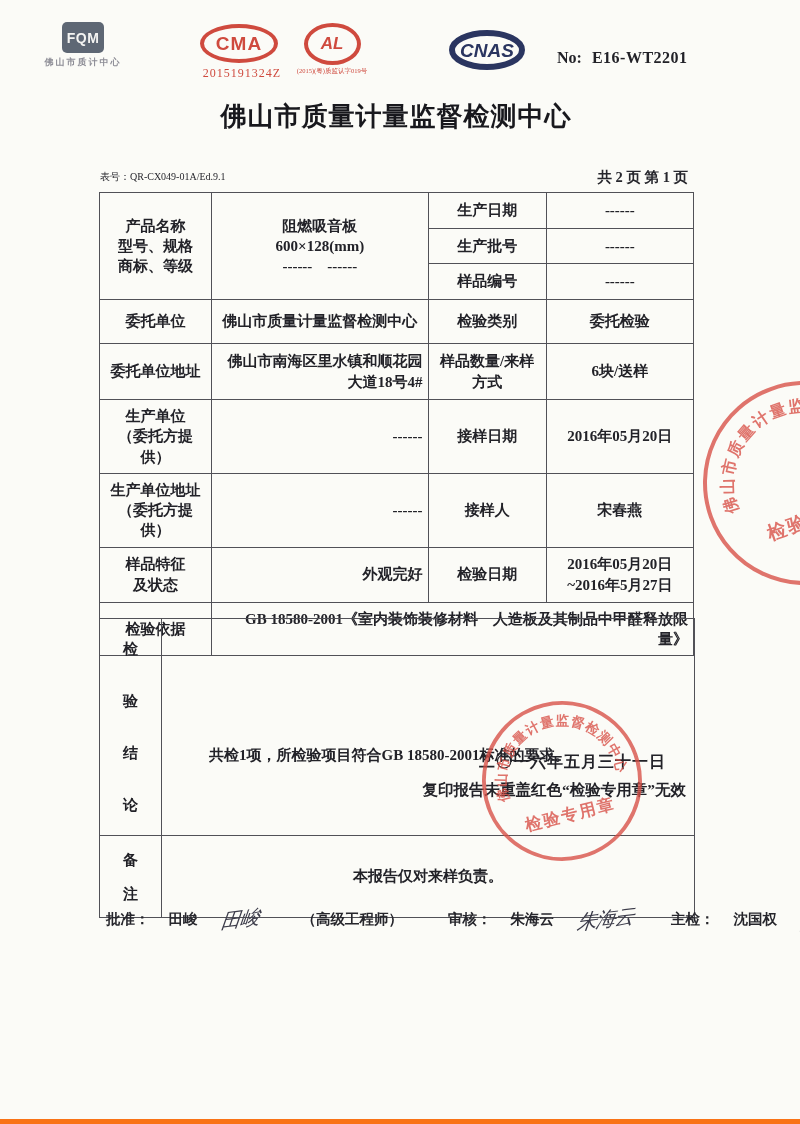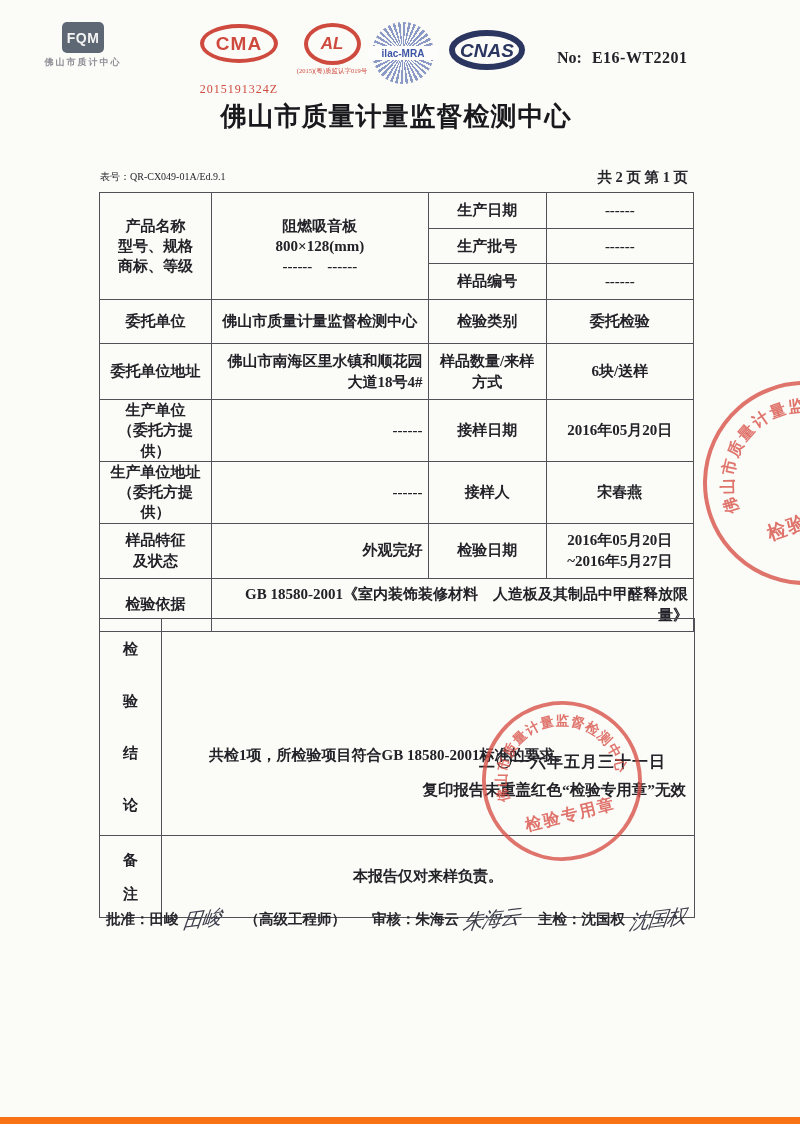--- a/index.html
+++ b/index.html
@@ -1,31 +1,31 @@
 <!DOCTYPE html>
 <html><head>
 <meta charset="utf-8">
 <style>
   * { margin:0; padding:0; box-sizing:border-box; }
   html,body { width:800px; }
   body { font-family:"Liberation Serif","DejaVu Serif",serif; background:#e9e7df; }
   .page { position:relative; width:800px; height:1124px; background:#fbfbf7; overflow:hidden;
-          color:#222228; border-bottom:7px solid #f97316; }
+          color:#222228; border-bottom:5px solid #f97316; }
 
   
   .fqm-box { position:absolute; left:62px; top:22px; width:42px; height:31px; background:#5e6774;
              border-radius:5px; display:flex; align-items:center; justify-content:center;
              color:#f4f4f2; font-weight:bold; font-size:14px; font-family:"Liberation Sans",sans-serif; letter-spacing:.5px; }
   .fqm-caption { position:absolute; left:22px; top:56px; width:122px; text-align:center;
                  font-size:9px; color:#8d8d96; letter-spacing:2px; font-weight:bold; }
-  .cma { position:absolute; left:197px; top:24px; width:84px; text-align:center; }
+  .cma { position:absolute; left:197px; top:24px; width:84px; text-align:right; }
   .cma-oval { width:78px; height:39px; margin:0 auto; border:4px solid #cf4a3e; border-radius:50%;
               display:flex; align-items:center; justify-content:center; color:#cf4a3e;
               font-weight:bold; font-size:19px; letter-spacing:1px; font-family:"Liberation Sans",sans-serif; }
-  .cma-no { margin-top:19px; color:#cf4a3e; font-size:12px; letter-spacing:1px; }
+  .cma-no { margin-top:3px; color:#cf4a3e; font-size:12px; letter-spacing:1px; }
   .cal { position:absolute; left:292px; top:23px; width:80px; text-align:center; }
   .cal-oval { width:57px; height:42px; margin:0 auto; border:4px solid #cf4a3e; border-radius:50%;
               display:flex; align-items:center; justify-content:center; color:#cf4a3e;
               font-weight:bold; font-size:17px; font-style:italic; font-family:"Liberation Sans",sans-serif; }
   .cal-no { margin-top:2px; color:#cf4a3e; font-size:6.5px; letter-spacing:0; white-space:nowrap; }
   .ilac { position:absolute; left:372px; top:22px; width:62px; height:62px; border-radius:50%;
           background:repeating-conic-gradient(#8b99c6 0deg 5deg, #f8f8f4 5deg 10deg); }
   .ilac-band { position:absolute; left:-4px; top:24px; width:70px; height:14px; background:#fdfdfb;
                display:flex; align-items:center; justify-content:center; color:#3c55a5;
                font-weight:bold; font-size:10px; font-family:"Liberation Sans",sans-serif; }
@@ -40,39 +40,39 @@
   .title-org { position:absolute; left:0; top:99px; width:792px; text-align:center;
                font-size:26px; font-weight:bold; letter-spacing:1px; color:#18181d; }
   .title-doc { position:absolute; left:0; top:133px; width:792px; text-align:center;
                font-size:27px; font-weight:bold; letter-spacing:2px; color:#18181d; }
   .meta-form { position:absolute; left:100px; top:170px; font-size:10px; color:#26262c; }
   .meta-pages { position:absolute; right:112px; top:168px; font-size:14.5px; font-weight:bold; color:#26262c; }
 
   
   table.tbl { position:absolute; left:99px; border-collapse:collapse; table-layout:fixed; }
   .tbl td { border:1.5px solid #515157; font-size:15px; font-weight:bold; color:#222228;
-            text-align:center; vertical-align:middle; padding:0 5px; line-height:1.35; }
+            text-align:center; vertical-align:middle; padding:6px 5px; line-height:1.35; }
   .t1 { top:192px; width:595px; }
   .t2 { top:618px; width:595px; }
   .pre { white-space:pre-line; }
   .lh-tall { line-height:2.25; }
   td.left { text-align:right; padding-left:13px; }
   td.vlab { line-height:52px; padding:4px 2px; }
   td.vlab2 { line-height:34px; padding:2px; }
 
   .concl-cell { position:relative; height:100%; vertical-align:top; }
   .concl-text { text-align:left; padding:56px 10px 0 42px; font-size:15px; font-weight:bold; }
   .concl-date { position:absolute; right:28px; top:132px; font-size:16px; font-weight:bold; letter-spacing:1px; }
   .concl-note { position:absolute; right:8px; top:161px; font-size:15.5px; font-weight:bold; }
   .t2 td { position:relative; }
   .remark-cell { vertical-align:top; text-align:left; padding:7px 8px 0 13px; }
 
   
   .footer { position:absolute; left:106px; top:906px; width:620px; display:flex; align-items:center;
-            font-size:14.5px; font-weight:bold; white-space:nowrap; color:#26262c; }
+            font-size:14.5px; font-weight:bold; white-space:nowrap; color:#26262c;gap:19px; }
   .sig { font-weight:normal; font-style:italic; font-size:20px; color:#3c3c4a;
          transform:rotate(-7deg) skewX(-14deg); display:inline-block; margin:0 4px; letter-spacing:-1px; }
   .footer .gap1 { margin-left:20px; } .footer .gap2 { margin-left:26px; } .footer .gap3 { margin-left:14px; }
 
   
   .stamp { position:absolute; opacity:.78; }
   .stamp-edge { left:675px; top:353px; transform:rotate(-20deg); }
   .stamp-mid  { left:462px; top:681px; transform:rotate(-14deg); }
 </style>
 </head>
@@ -92,23 +92,20 @@
     <div class="cma-no">2015191324Z</div>
   </div>
 
   <div class="cal">
     <div class="cal-oval">
       <span>AL</span>
     </div>
     <div class="cal-no">(2015)(粤)质监认字019号</div>
   </div>
 
-  <div class="ilac">
-    <div class="ilac-band">ilac-MRA</div>
-  </div>
 
   <svg class="cnas" viewBox="0 0 76 42">
     <ellipse cx="38" cy="21" rx="35" ry="17" fill="none" stroke="#2a3560" stroke-width="6"></ellipse>
     <text x="38" y="28" text-anchor="middle" font-size="19" font-weight="bold" font-style="italic" font-family="Liberation Sans, sans-serif" fill="#2a3560">CNAS</text>
   </svg>
 
   <div class="report-no">
     <span>No:</span><span class="num">E16-WT2201</span>
   </div>
 
@@ -122,21 +119,21 @@
         <col style="width:216px">
         <col style="width:118px">
         <col style="width:147px">
       </colgroup>
     <tbody>
         <tr style="height:36px">
       <td rowspan="3" class="pre lh-tall">产品名称
 型号、规格
 商标、等级</td>
       <td rowspan="3" class="pre lh-tall">阻燃吸音板
-800×128(mm)
+600×128(mm)
 ------　------</td>
       <td>生产日期</td>
       <td>------</td>
     </tr>
     <tr style="height:35px">
       <td>生产批号</td>
       <td>------</td>
     </tr>
     <tr style="height:36px">
       <td>样品编号</td>

